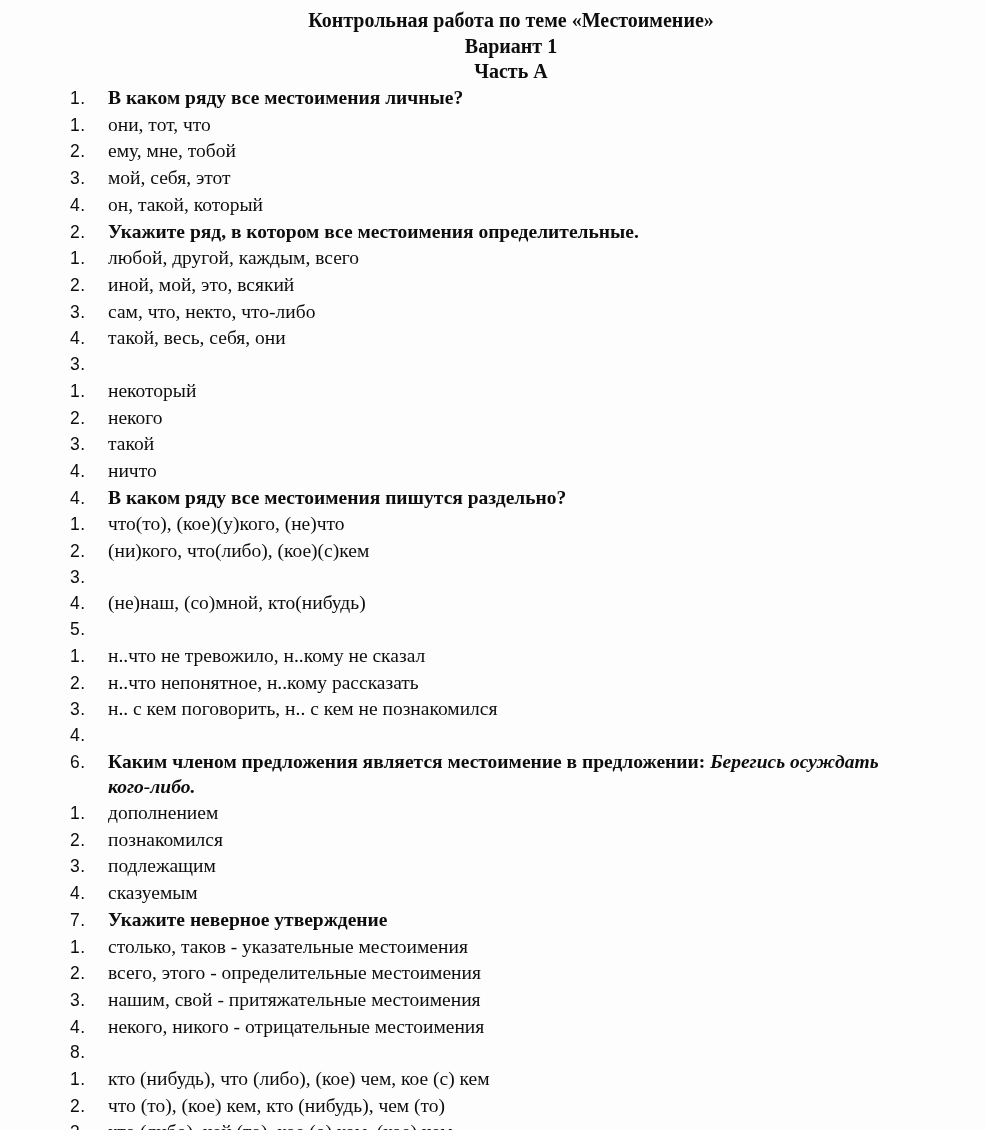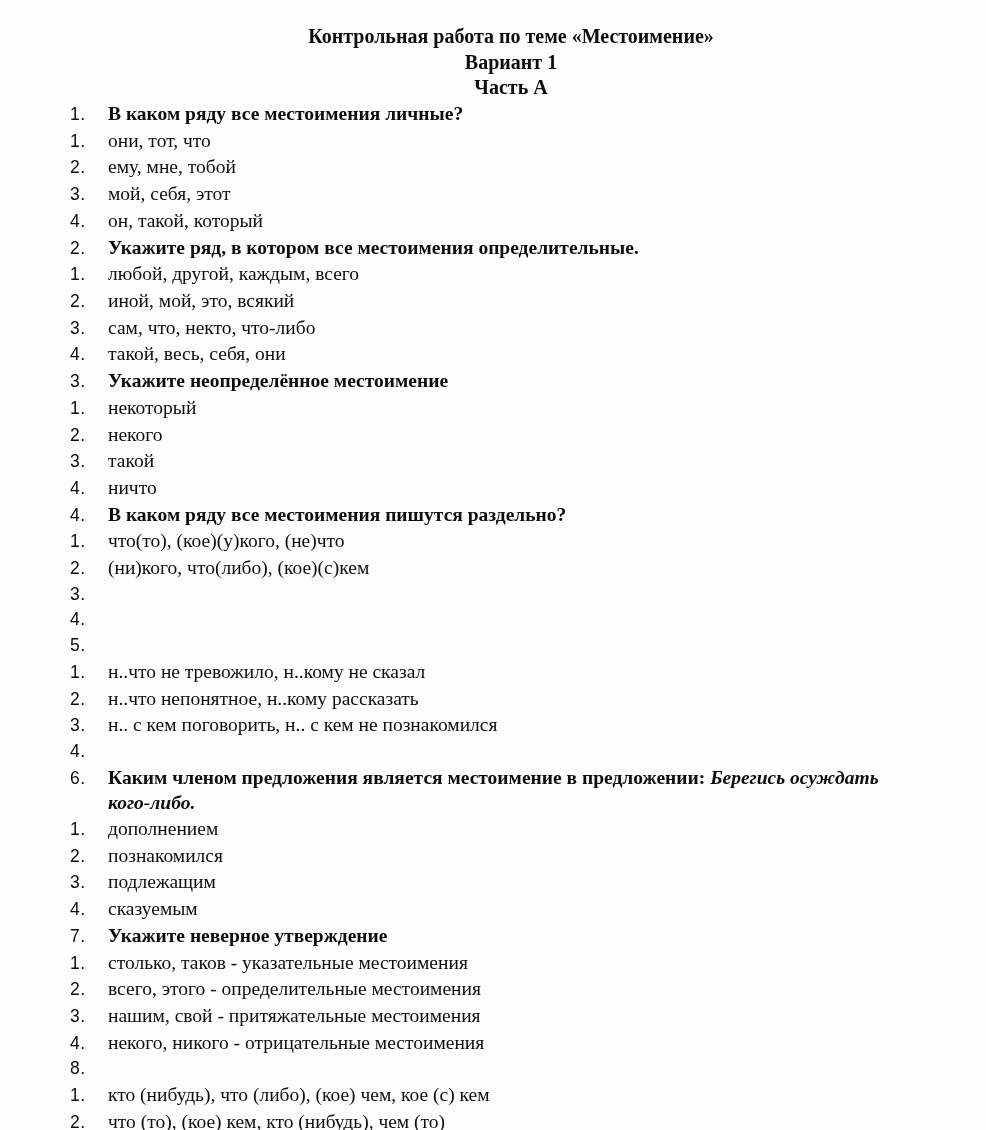--- a/index.html
+++ b/index.html
@@ -6,21 +6,21 @@
     margin: 0;
     padding: 0;
     background: #ffffff;
   }
   .page {
     position: relative;
     width: 986px;
     height: 1130px;
     overflow: hidden;
     box-sizing: border-box;
-    padding-top: 24px;
+    padding-top: 8px;
     background: #fdfdfd;
     color: #0d0d0d;
     font-family: "Liberation Serif", serif;
     font-size: 19.5px;
     line-height: 25.7px;
   }
   .header {
     text-align: center;
     font-weight: bold;
     font-size: 20px;
@@ -95,21 +95,20 @@
       <div class="row option">
         <span class="num">3.</span>
         <span class="content">сам, что, некто, что-либо</span>
       </div>
       <div class="row option">
         <span class="num">4.</span>
         <span class="content">такой, весь, себя, они</span>
       </div>
       <div class="row question">
         <span class="num">3.</span>
-        <span class="content"><span>Укажите неопределённое местоимение</span></span>
       </div>
       <div class="row option">
         <span class="num">1.</span>
         <span class="content">некоторый</span>
       </div>
       <div class="row option">
         <span class="num">2.</span>
         <span class="content">некого</span>
       </div>
       <div class="row option">
@@ -130,20 +129,21 @@
       </div>
       <div class="row option">
         <span class="num">2.</span>
         <span class="content">(ни)кого, что(либо), (кое)(с)кем</span>
       </div>
       <div class="row option">
         <span class="num">3.</span>
       </div>
       <div class="row option">
         <span class="num">4.</span>
+        <span class="content">(не)наш, (со)мной, кто(нибудь)</span>
       </div>
       <div class="row question">
         <span class="num">5.</span>
       </div>
       <div class="row option">
         <span class="num">1.</span>
         <span class="content">н..что не тревожило, н..кому не сказал</span>
       </div>
       <div class="row option">
         <span class="num">2.</span>

